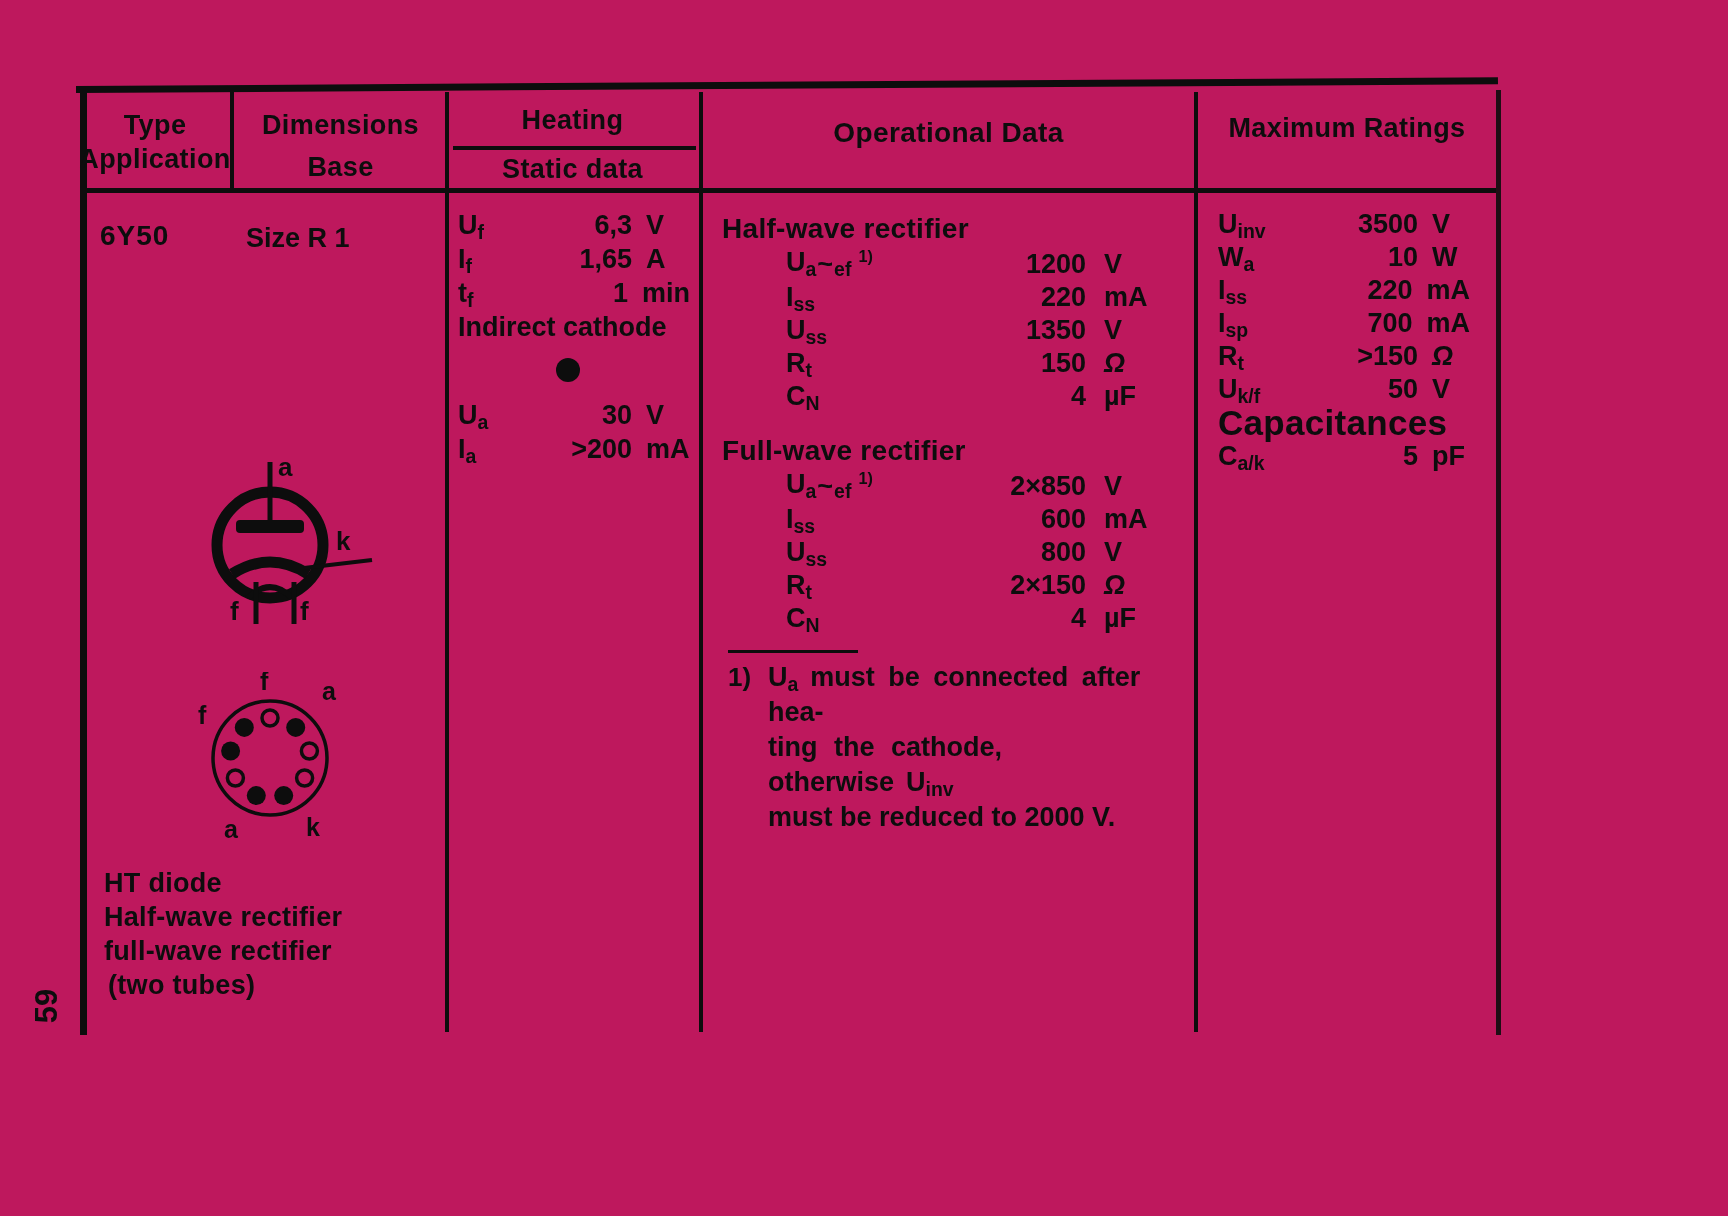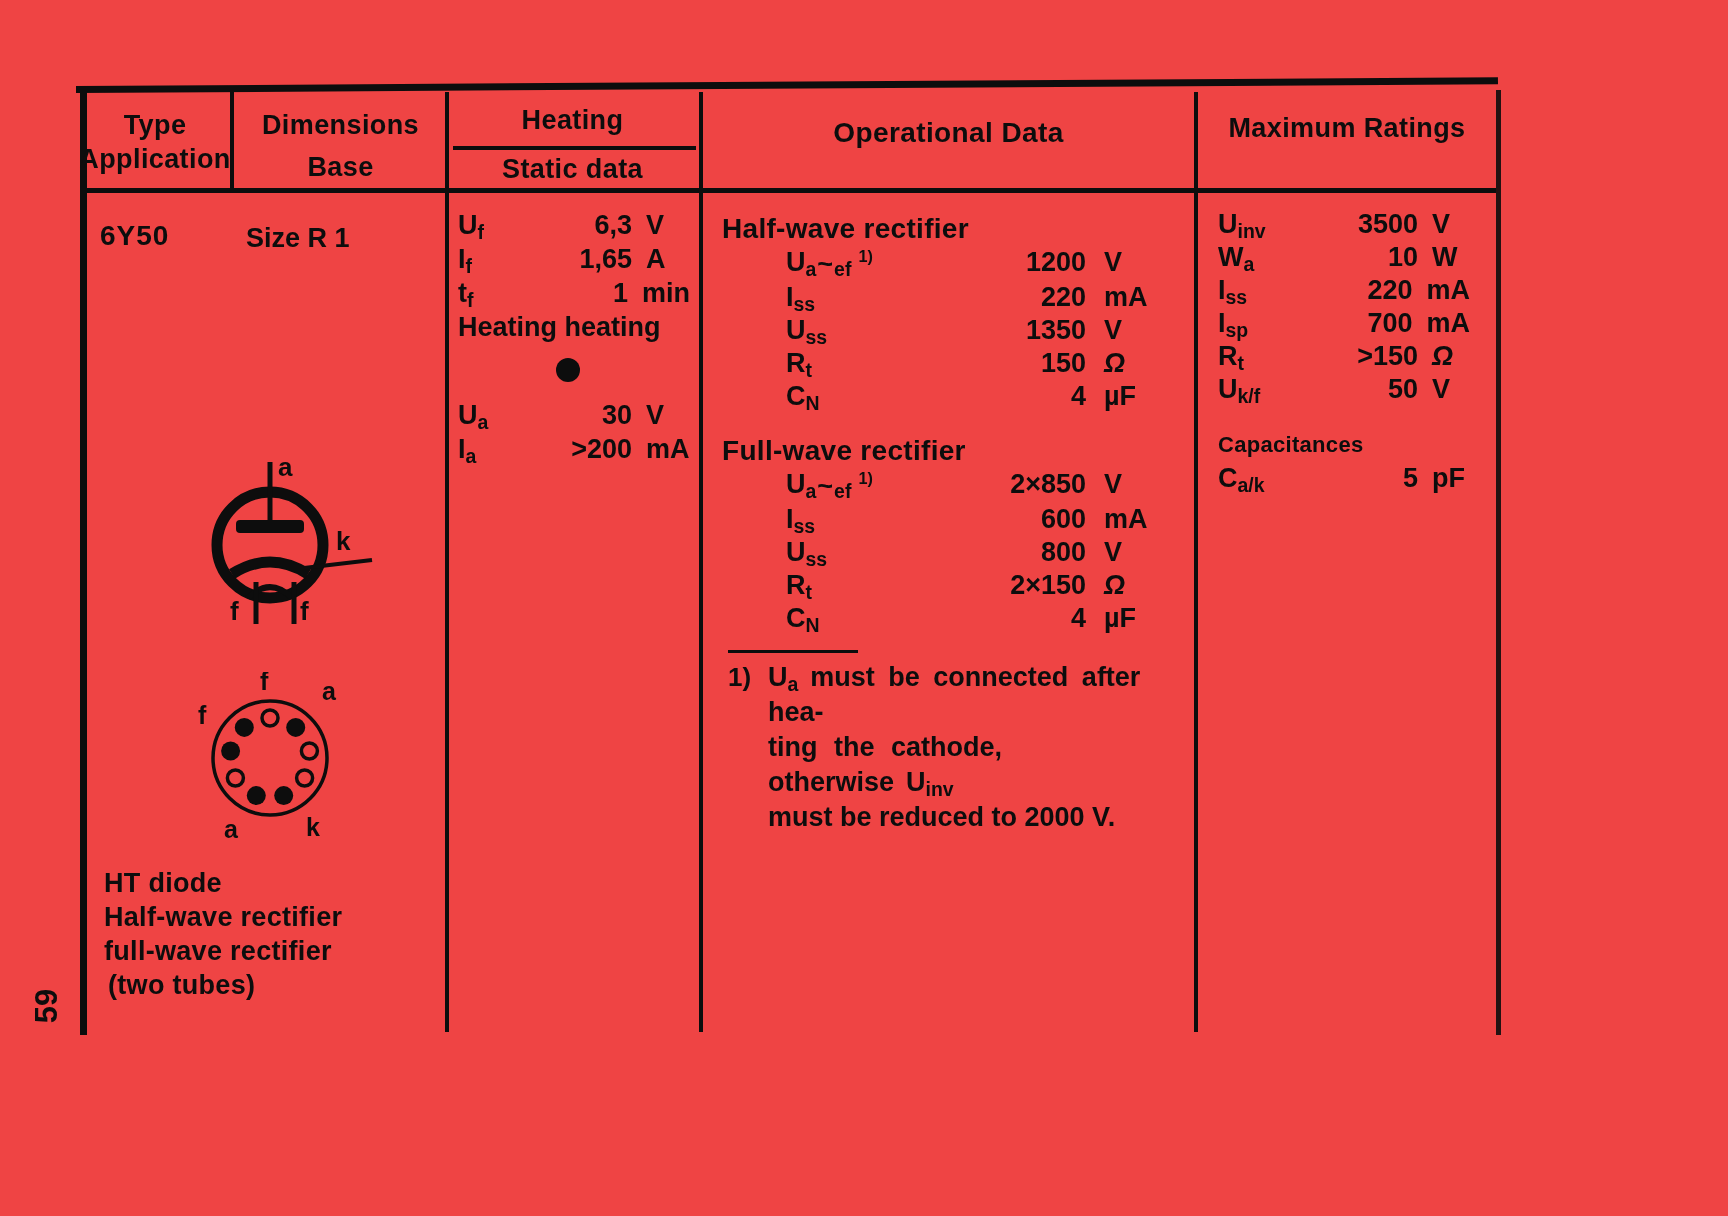--- a/index.html
+++ b/index.html
@@ -1,25 +1,25 @@
 <!DOCTYPE html>
 <html><head>
 <meta charset="utf-8">
 <style>
   html,body{margin:0;padding:0;background:#e8e8e4;}
   #page{
-    position:relative;width:1728px;height:1216px;background:#ef4444;
+    position:relative;width:1728px;height:1216px;background:#be185d;
     font-family:"Liberation Sans",sans-serif;font-weight:700;color:#0d0d0d;
     overflow:hidden;
   }
   .ln{position:absolute;background:#0d0d0d;}
   .hdr{position:absolute;text-align:center;font-size:27px;letter-spacing:.4px;}
   .txt{position:absolute;}
   
-  .prow{display:flex;align-items:flex-start;line-height:34px;font-size:27px;}
+  .prow{display:flex;align-items:flex-end;line-height:34px;font-size:27px;}
   .prow .lbl{flex:0 0 auto;}
   .prow .val{flex:1 1 auto;text-align:right;}
   .prow .unit{flex:0 0 58px;padding-left:14px;box-sizing:border-box;}
   .w-op .prow{line-height:33px;}
   .w-op .prow .unit{flex:0 0 74px;padding-left:18px;}
   .w-max .prow{line-height:33px;}
   .w-max .prow .unit{flex:0 0 52px;padding-left:14px;}
   sub{font-size:.72em;vertical-align:-0.25em;line-height:0;letter-spacing:0;}
   sup.fnref{font-size:.6em;vertical-align:.55em;margin-left:7px;line-height:0;}
   .tld{margin:0 1px;vertical-align:-0.08em;}
@@ -121,21 +121,21 @@
     <div class="prow">
       <span class="lbl"><span>I</span><sub>f</sub></span>
       <span class="val">1,65</span>
       <span class="unit">A</span>
     </div>
     <div class="prow">
       <span class="lbl"><span>t</span><sub>f</sub></span>
       <span class="val">1</span>
       <span class="unit">min</span>
     </div>
-    <div class="note-line">Heating heating</div>
+    <div class="note-line">Indirect cathode</div>
     <div class="bullet"></div>
     <div class="prow">
       <span class="lbl"><span>U</span><sub>a</sub></span>
       <span class="val">30</span>
       <span class="unit">V</span>
     </div>
     <div class="prow">
       <span class="lbl"><span>I</span><sub>a</sub></span>
       <span class="val">&gt;200</span>
       <span class="unit">mA</span>
@@ -240,21 +240,21 @@
     <div class="prow">
       <span class="lbl"><span>R</span><sub>t</sub></span>
       <span class="val">&gt;150</span>
       <span class="unit em">Ω</span>
     </div>
     <div class="prow">
       <span class="lbl"><span>U</span><sub>k/f</sub></span>
       <span class="val">50</span>
       <span class="unit">V</span>
     </div>
-    <div class="sec-title" style="margin-top:22px;font-size:22px;">Capacitances</div>
+    <div class="sec-title" style="font-size:35px;">Capacitances</div>
     <div class="prow">
       <span class="lbl"><span>C</span><sub>a/k</sub></span>
       <span class="val">5</span>
       <span class="unit">pF</span>
     </div>
   </div>
 
   <div id="page-num">59</div>
 
 </div>

